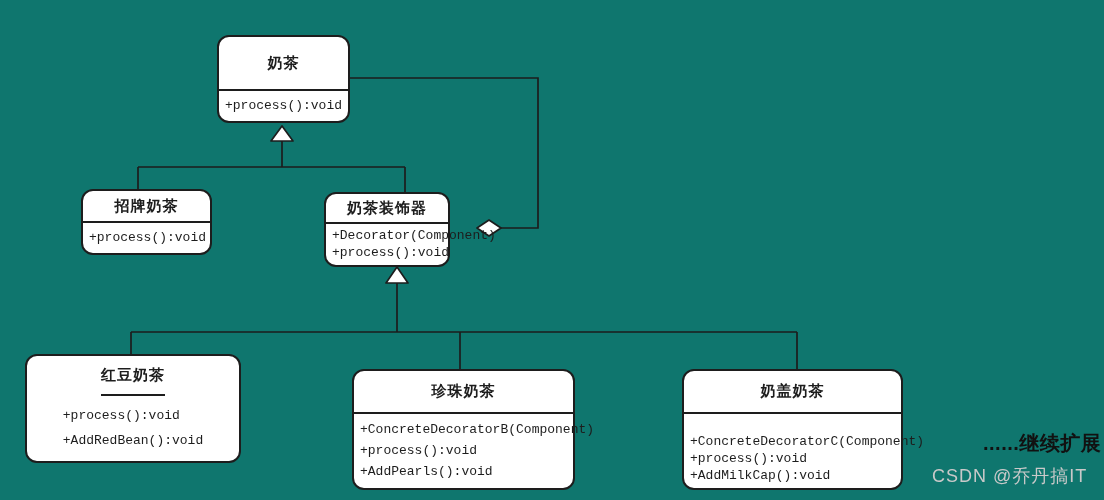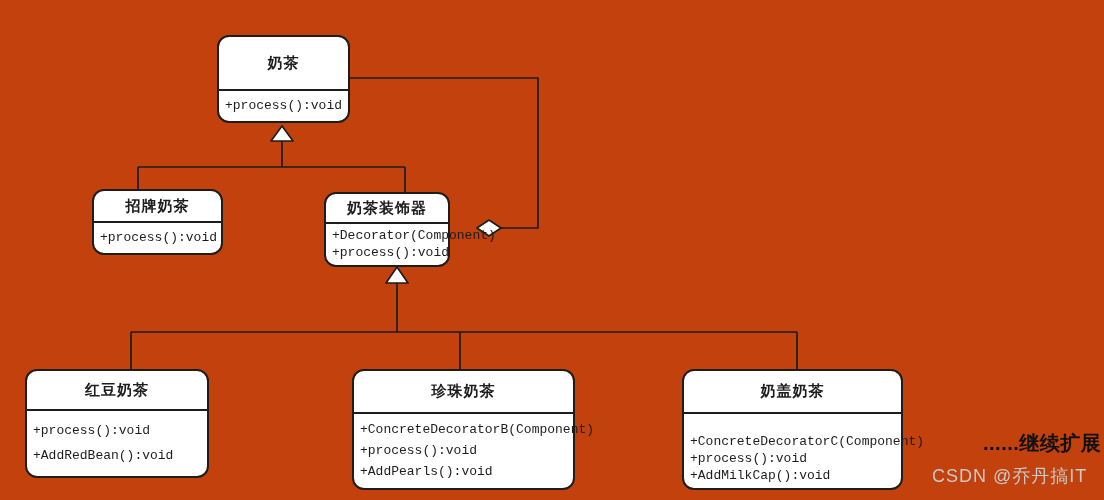--- a/index.html
+++ b/index.html
@@ -4,21 +4,21 @@
 <style>
   html, body {
     margin: 0;
     padding: 0;
     background: #ffffff;
   }
   .canvas {
     position: relative;
     width: 1104px;
     height: 500px;
-    background: #c2410c;
+    background: #0f766e;
     overflow: hidden;
     font-family: "Liberation Sans", "DejaVu Sans", sans-serif;
     color: #1d1d1d;
   }
   .connectors {
     position: absolute;
     left: 0;
     top: 0;
     width: 1104px;
     height: 500px;
@@ -99,36 +99,36 @@
     </g>
   </svg>
 
   <div class="uml-class" style="left:217px; top:35px; width:133px; height:88px;">
     <div class="uml-title" style="height:52px;">奶茶</div>
     <div class="uml-attrs">
       <div class="uml-attr">+process():void</div>
     </div>
   </div>
 
-  <div class="uml-class" style="left:92px; top:189px; width:131px; height:66px;">
+  <div class="uml-class" style="left:81px; top:189px; width:131px; height:66px;">
     <div class="uml-title" style="height:30px;">招牌奶茶</div>
     <div class="uml-attrs">
       <div class="uml-attr">+process():void</div>
     </div>
   </div>
 
   <div class="uml-class" style="left:324px; top:192px; width:126px; height:75px;">
     <div class="uml-title" style="height:28px;">奶茶装饰器</div>
     <div class="uml-attrs">
       <div class="uml-attr">+Decorator(Component)</div>
       <div class="uml-attr">+process():void</div>
     </div>
   </div>
 
-  <div class="uml-class" style="left:25px; top:369px; width:184px; height:109px;">
+  <div class="uml-class" style="left:25px; top:354px; width:216px; height:109px;align-items:center;">
     <div class="uml-title" style="height:38px;">红豆奶茶</div>
     <div class="uml-attrs">
       <div class="uml-attr">+process():void</div>
       <div class="uml-attr">+AddRedBean():void</div>
     </div>
   </div>
 
   <div class="uml-class" style="left:352px; top:369px; width:223px; height:121px;">
     <div class="uml-title" style="height:41px;">珍珠奶茶</div>
     <div class="uml-attrs">

